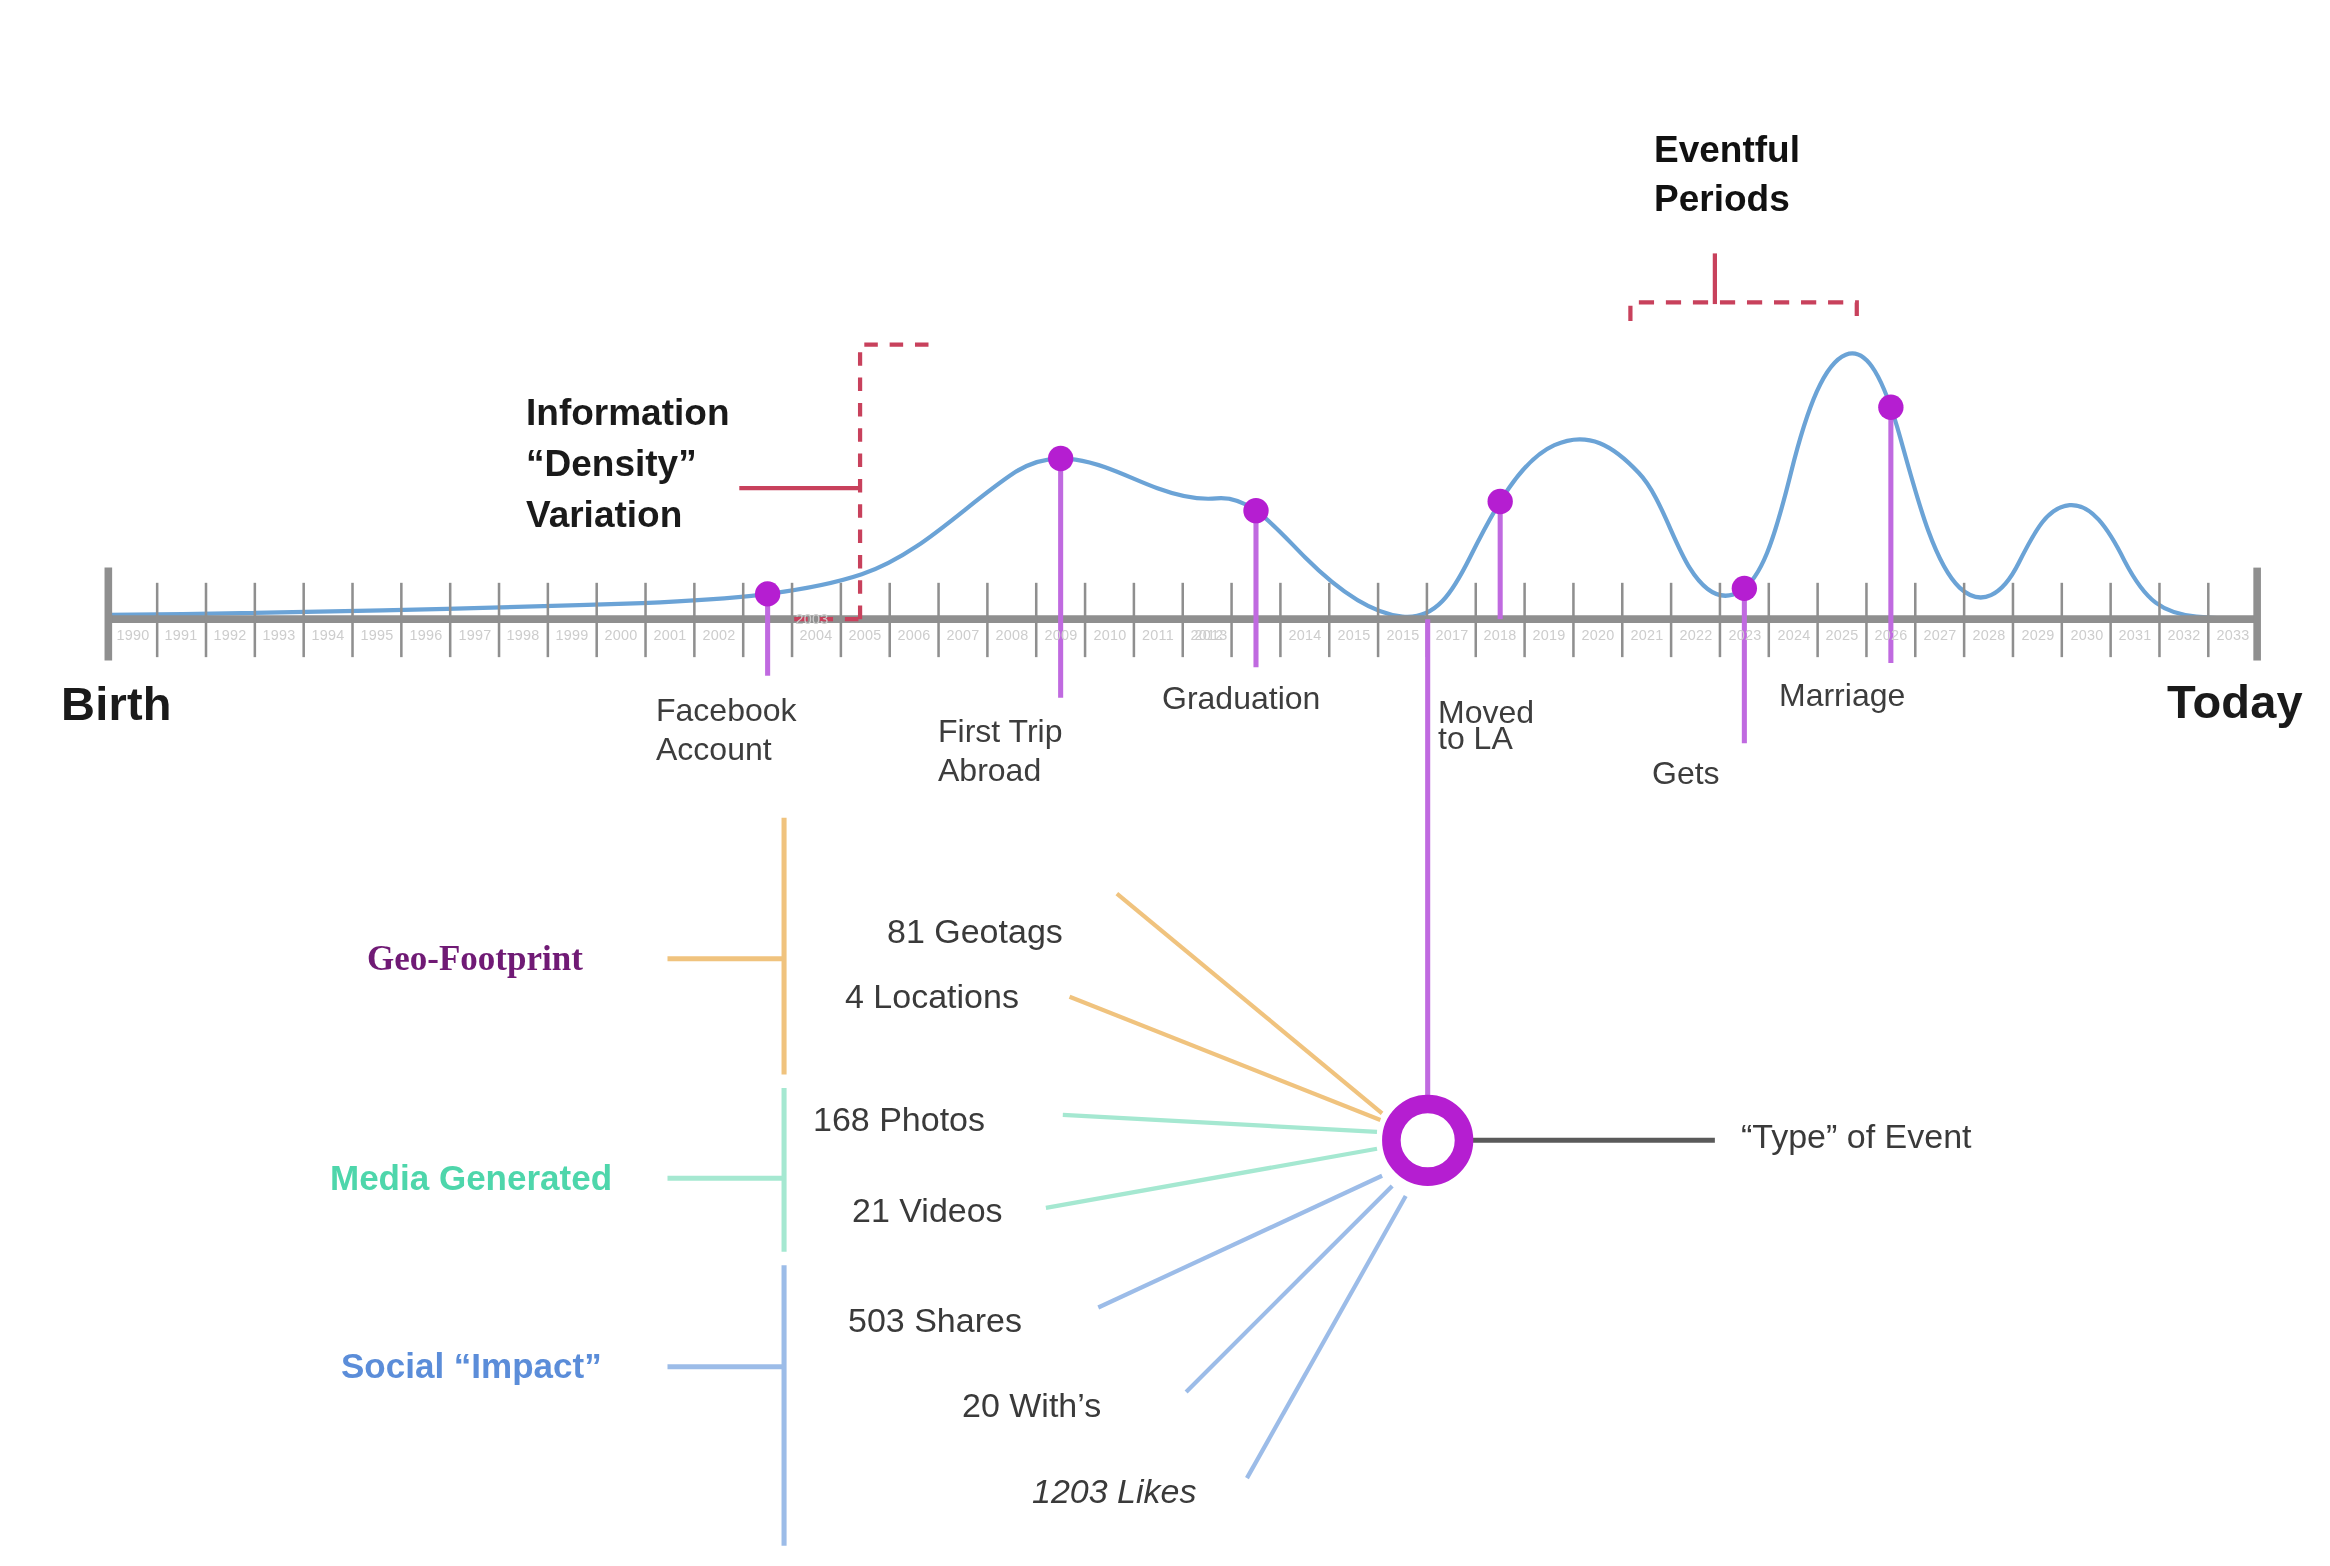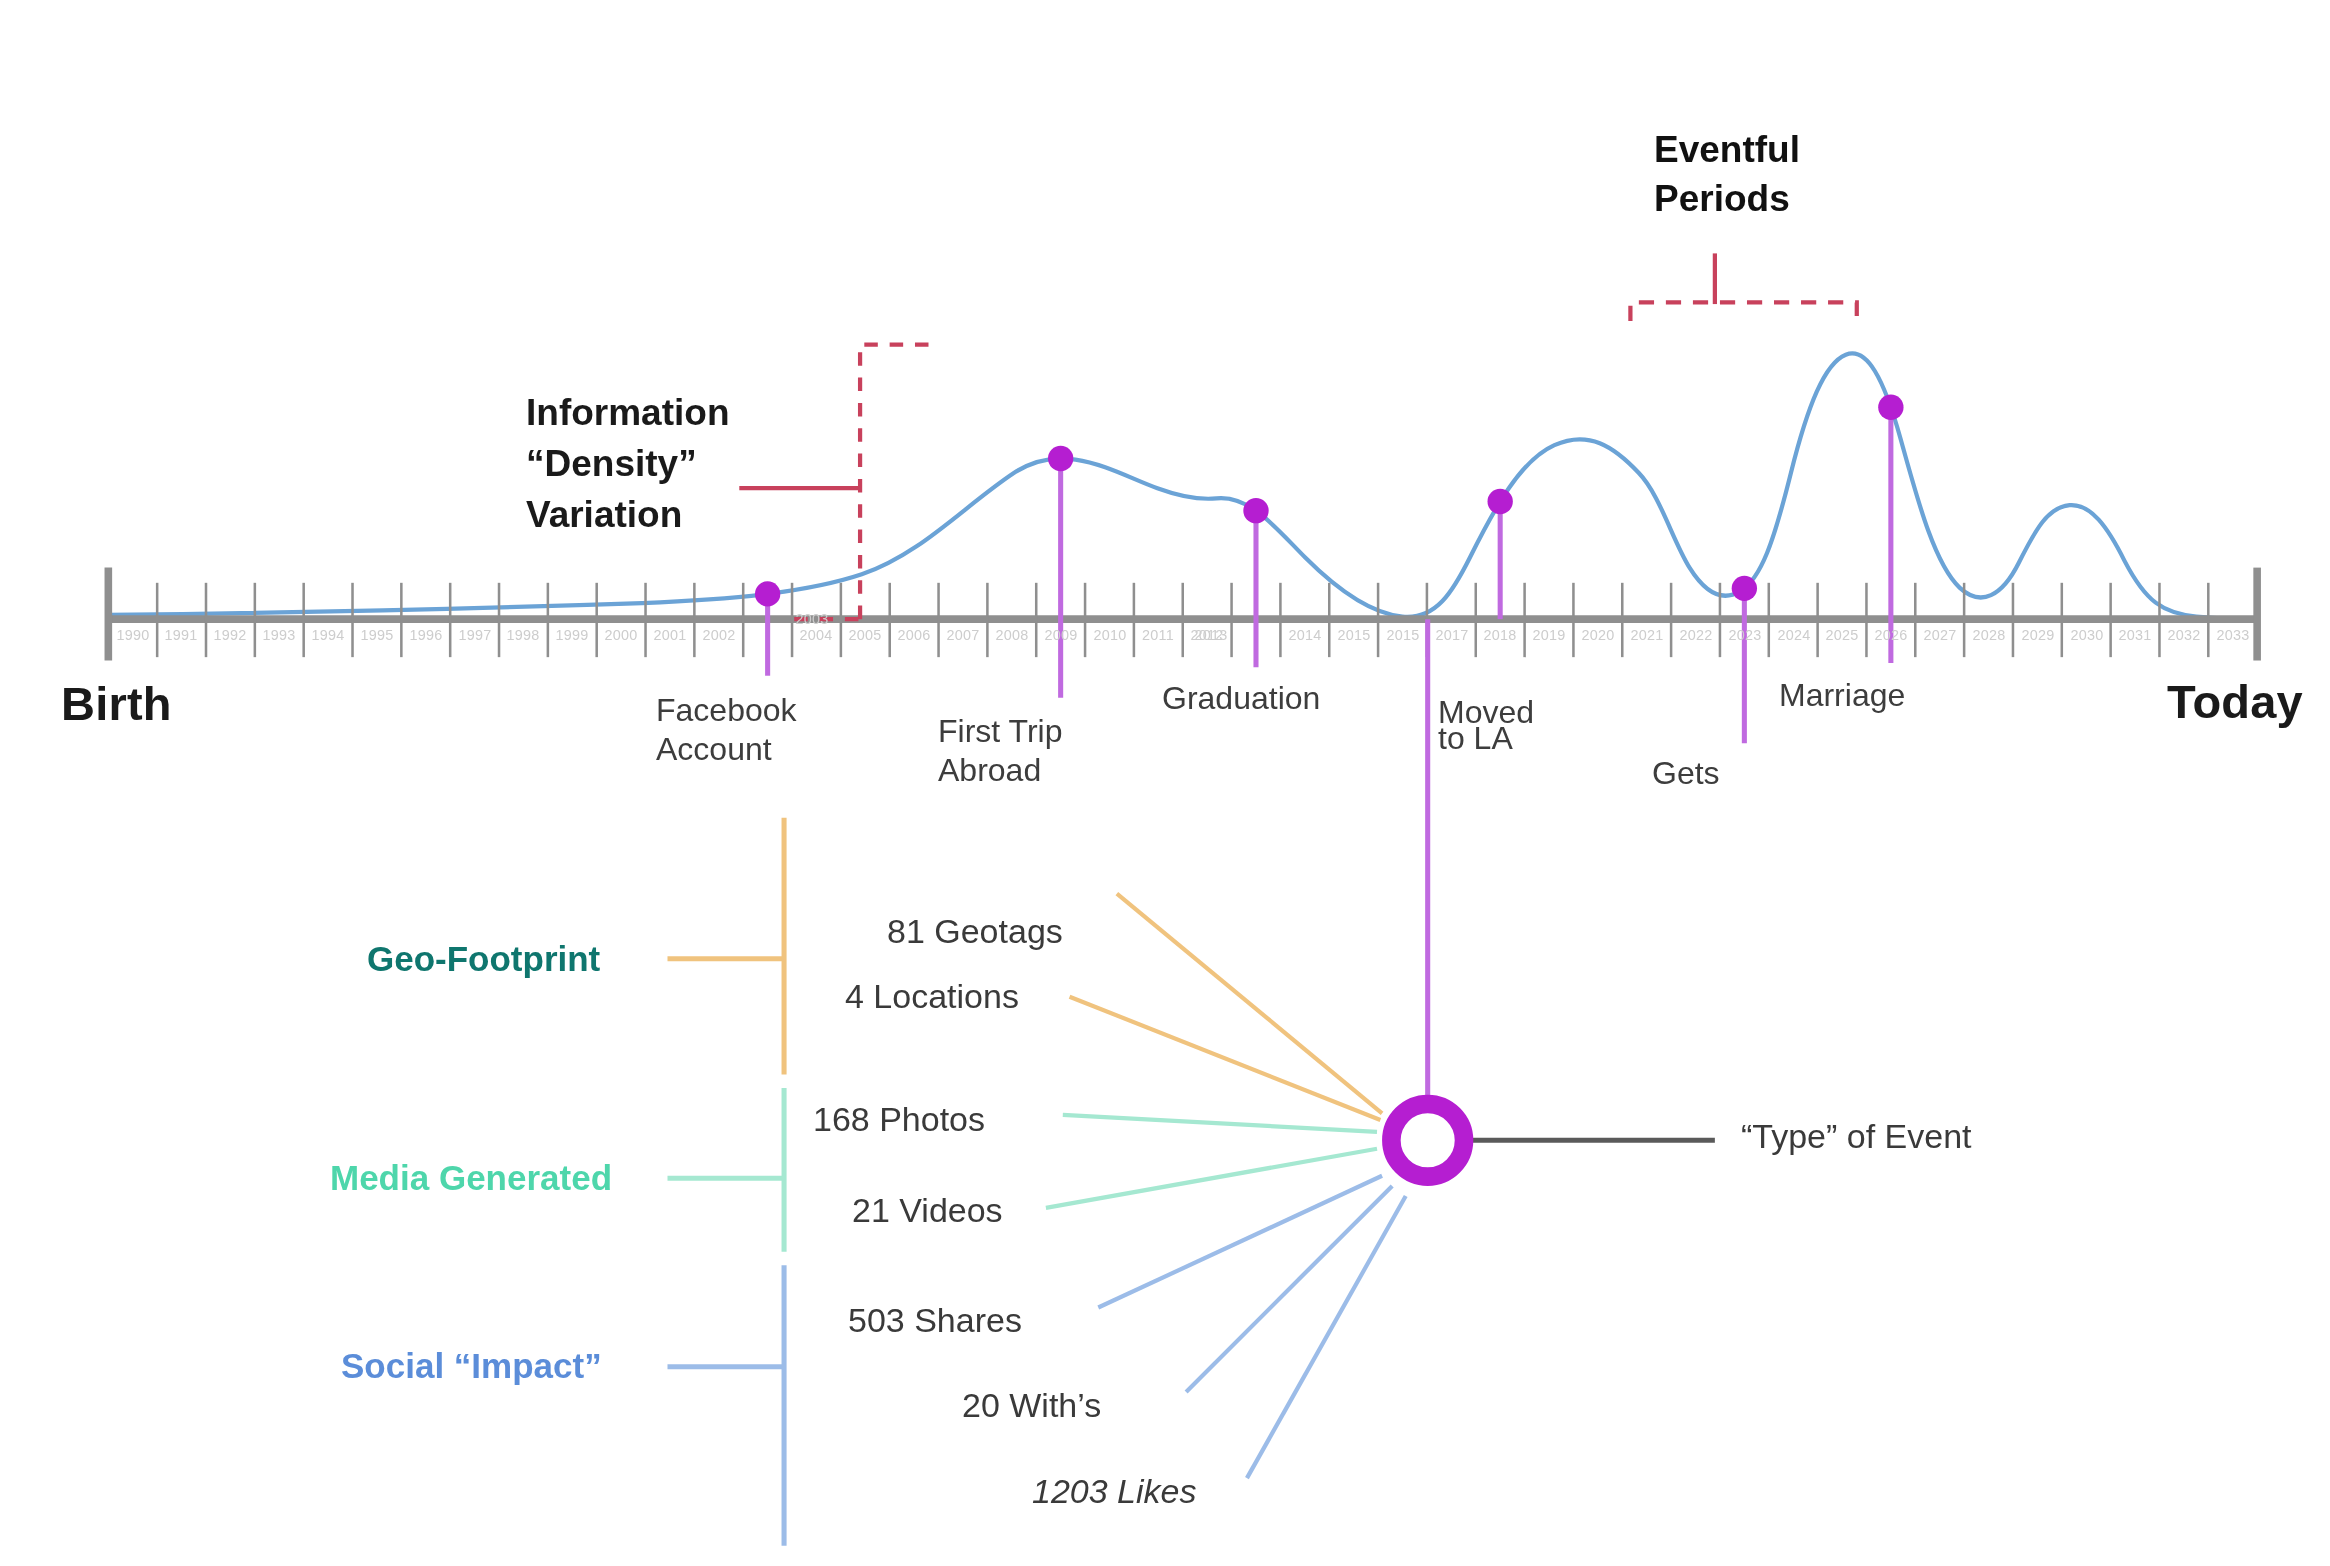--- a/index.html
+++ b/index.html
@@ -30,21 +30,21 @@
   }
   .metric-label{
     font-size:34px;font-weight:400;color:#3a3a3a;
   }
   .type-label{
     font-size:34px;font-weight:400;color:#3a3a3a;
   }
   .cat-label{
     font-size:35px;font-weight:700;line-height:1.1;
   }
-  .cat-geo{color:#0f766e;}
+  .cat-geo{color:#701a75;font-family:Liberation Serif, serif;}
   .cat-media{color:#4ed6ab;margin-left:36px;}
   .cat-social{color:#5b8dd9;}
 
   .tick-year{
     position:absolute;
     font-size:14.4px;
     color:#cdcdcd;
     letter-spacing:0.3px;
     white-space:nowrap;
     transform:translateX(-50%);

